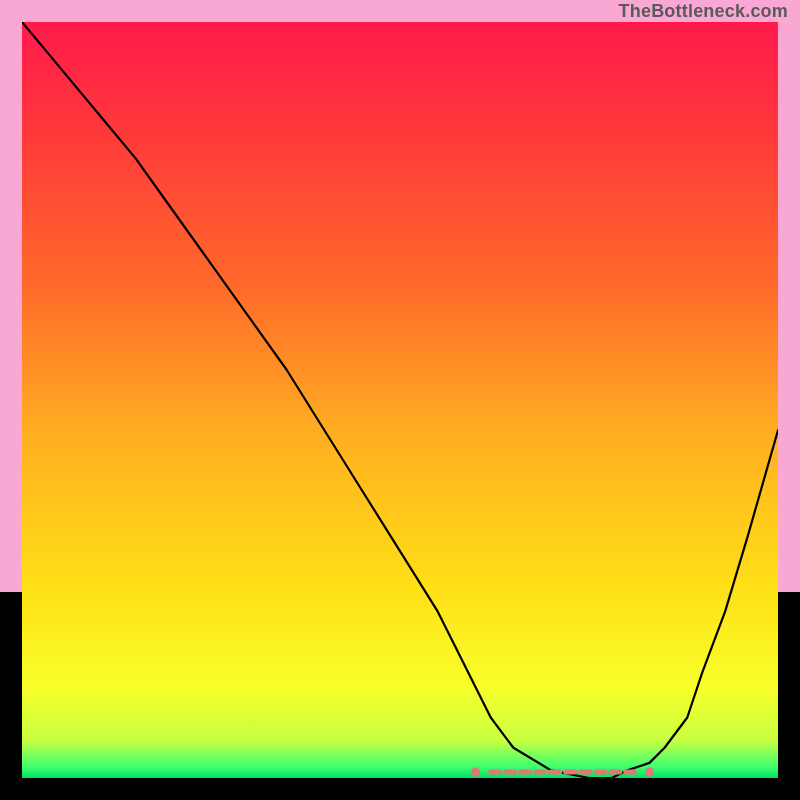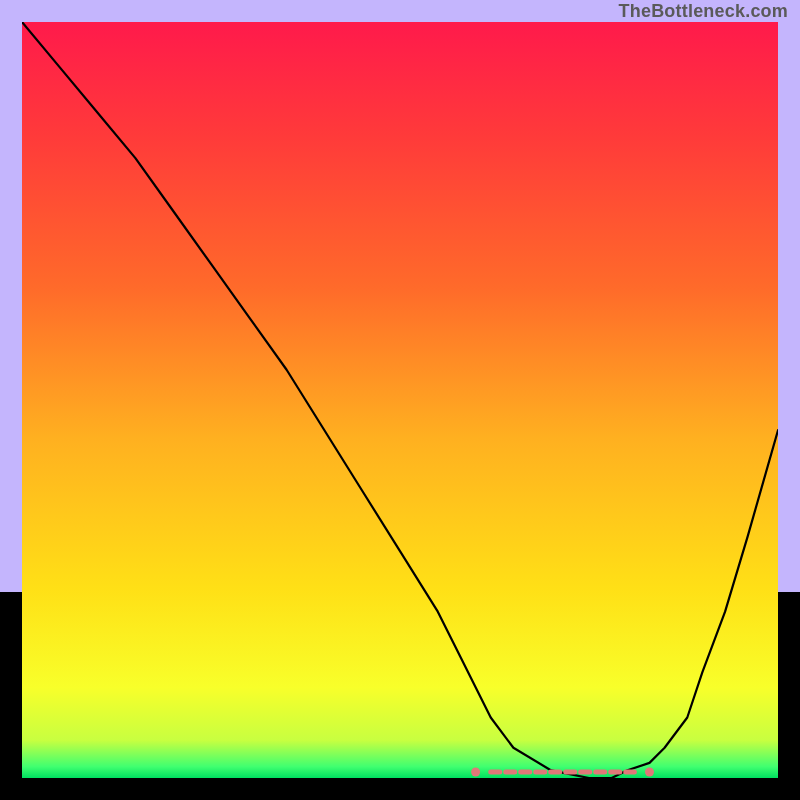--- a/index.html
+++ b/index.html
@@ -1,21 +1,21 @@
 <!DOCTYPE html>
 <html><head>
 <meta charset="utf-8">
 <style>
   * { margin: 0; padding: 0; box-sizing: border-box; }
   html, body { width: 800px; height: 800px; overflow: hidden; background: #000; }
   .frame {
     position: relative;
     width: 800px;
     height: 592px;
-    background: #c4b5fd;
+    background: #f9a8d4;
   }
   .plot {
     position: absolute;
     left: 22px;
     top: 22px;
     width: 756px;
     height: 756px;
   }
   .watermark {
     position: absolute;

